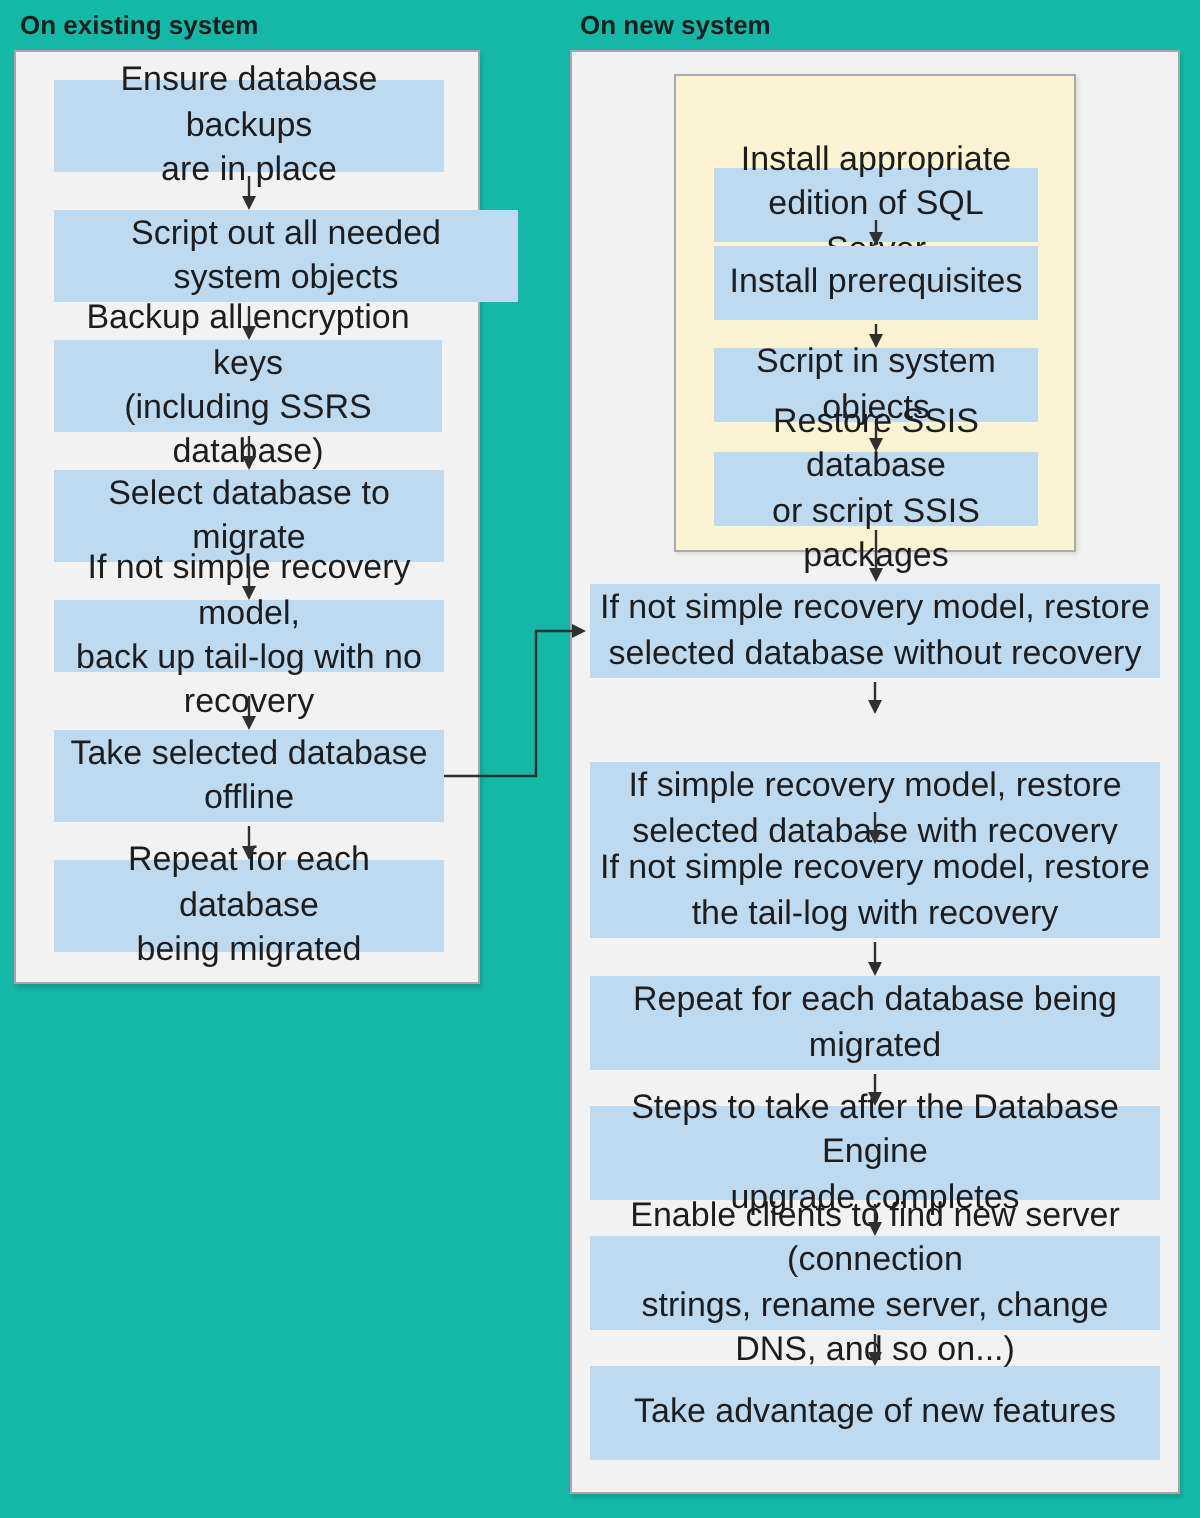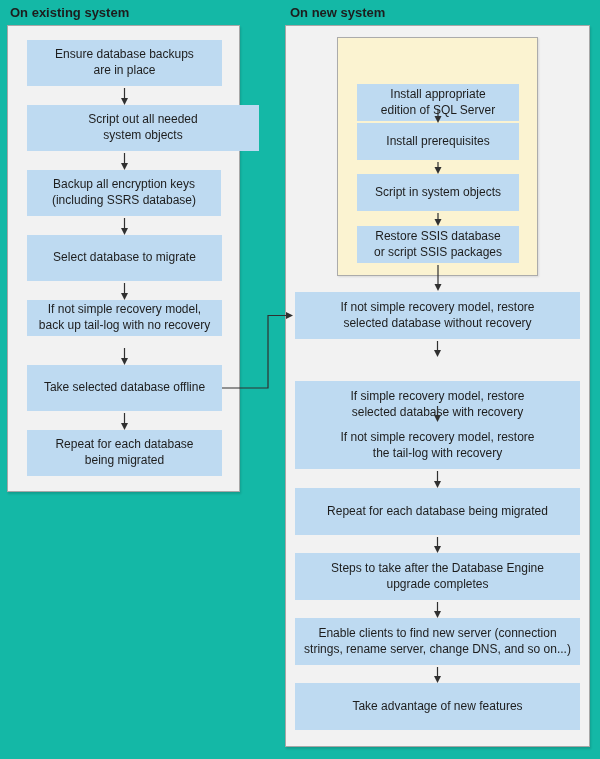--- a/index.html
+++ b/index.html
@@ -21,21 +21,21 @@
     white-space:nowrap;
   }
   .panel{
     position:absolute;background:var(--panel-bg);
     border:1px solid var(--panel-border);box-sizing:border-box;
     box-shadow:1px 2px 2px rgba(0,0,0,0.14);
   }
   .step{
     position:absolute;background:var(--step-bg);
     display:flex;align-items:center;justify-content:center;
-    text-align:center;font-size:12px;line-height:1.32;color:var(--text);
+    text-align:center;font-size:17px;line-height:1.32;color:var(--text);
     white-space:pre-line;box-sizing:border-box;padding:2px 4px;
   }
   .prestage{
     position:absolute;background:var(--prestage-bg);
     border:1px solid var(--prestage-border);box-sizing:border-box;
     box-shadow:1px 1px 2px rgba(0,0,0,0.10);
   }
   .prestage-title{
     position:absolute;font-size:12.5px;font-weight:700;font-style:italic;
     text-align:center;color:var(--text);white-space:nowrap;

